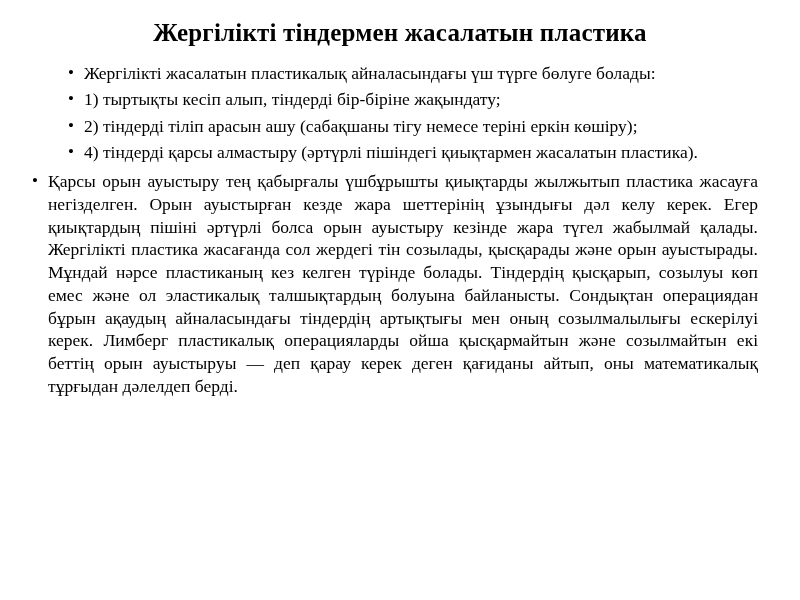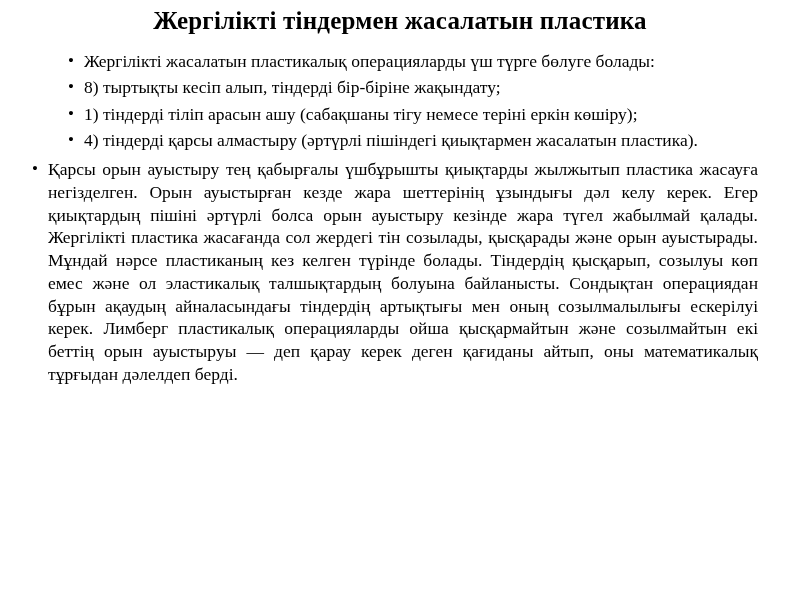--- a/index.html
+++ b/index.html
@@ -21,21 +21,21 @@
     box-sizing: border-box;
     padding: 0;
   }
   .slide-title {
     text-align: center;
     font-family: "Liberation Serif", "DejaVu Serif", serif;
     font-weight: bold;
     font-size: 25px;
     line-height: 1.2;
     margin: 0;
-    padding: 6px 40px 0 40px;
+    padding: 18px 40px 0 40px;
     letter-spacing: 0.2px;
   }
   .body-block {
     padding: 14px 42px 0 30px;
   }
   ul.level1 {
     list-style: none;
     margin: 0;
     padding: 0;
   }
@@ -79,31 +79,31 @@
 
 <div class="slide">
 
   <h1 class="slide-title">Жергілікті тіндермен жасалатын пластика</h1>
 
   <div class="body-block">
     <ul class="level1">
 
       <li class="bullet sub j" style="margin-left:36px;">
         <span class="dot">•</span>
-        <span class="txt">Жергілікті жасалатын пластикалық операцияларды үш түрге бөлуге болады:</span>
+        <span class="txt">Жергілікті жасалатын пластикалық айналасындағы үш түрге бөлуге болады:</span>
       </li>
 
       <li class="bullet sub nj" style="margin-left:36px;">
         <span class="dot">•</span>
-        <span class="txt">8) тыртықты кесіп алып, тіндерді бір-біріне жақындату;</span>
+        <span class="txt">1) тыртықты кесіп алып, тіндерді бір-біріне жақындату;</span>
       </li>
 
       <li class="bullet sub j" style="margin-left:36px;">
         <span class="dot">•</span>
-        <span class="txt"> 1) тіндерді тіліп арасын ашу (сабақшаны тігу немесе теріні еркін көшіру);</span>
+        <span class="txt"> 2) тіндерді тіліп арасын ашу (сабақшаны тігу немесе теріні еркін көшіру);</span>
       </li>
 
       <li class="bullet sub j" style="margin-left:36px;">
         <span class="dot">•</span>
         <span class="txt"> 4) тіндерді қарсы алмастыру (әртүрлі пішіндегі қиықтармен жасалатын пластика).</span>
       </li>
 
       <li class="bullet para j">
         <span class="dot">•</span>
         <span class="txt">Қарсы орын ауыстыру тең қабырғалы үшбұрышты қиықтарды жылжытып пластика жасауға негізделген. Орын ауыстырған кезде жара шеттерінің ұзындығы дәл келу керек. Егер қиықтардың пішіні әртүрлі болса орын ауыстыру кезінде жара түгел жабылмай қалады. Жергілікті пластика жасағанда сол жердегі тін созылады, қысқарады және орын ауыстырады. Мұндай нәрсе пластиканың кез келген түрінде болады. Тіндердің қысқарып, созылуы көп емес және ол эластикалық талшықтардың болуына байланысты. Сондықтан операциядан бұрын ақаудың айналасындағы тіндердің артықтығы мен оның созылмалылығы ескерілуі керек. Лимберг пластикалық операцияларды ойша қысқармайтын және созылмайтын екі беттің орын ауыстыруы — деп қарау керек деген қағиданы айтып, оны математикалық тұрғыдан дәлелдеп берді.</span>

